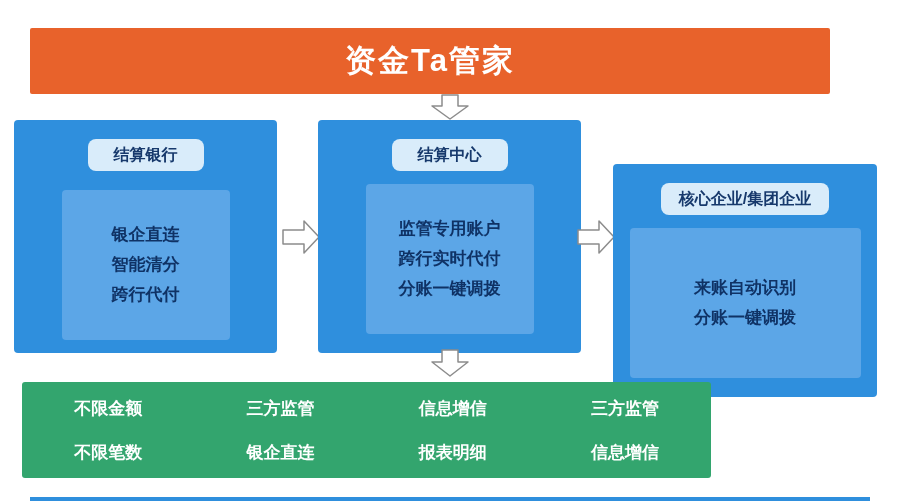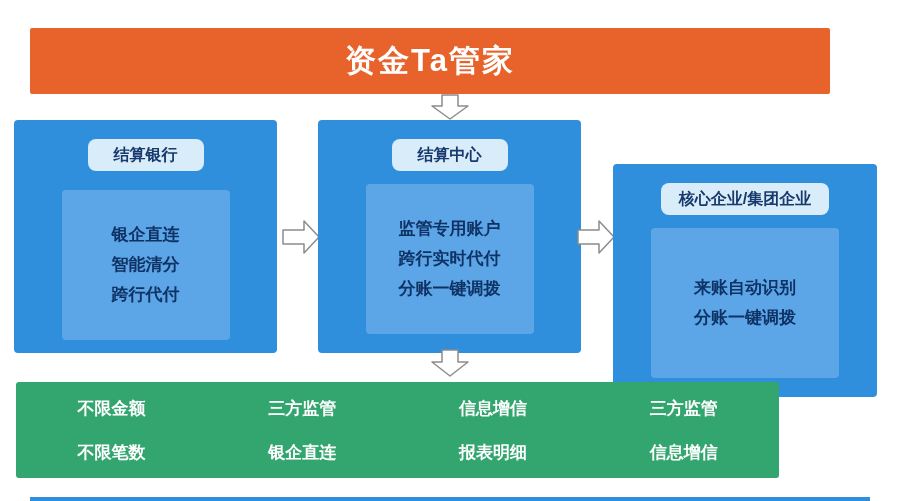--- a/index.html
+++ b/index.html
@@ -43,25 +43,25 @@
     padding:8px 26px; border-radius:8px; white-space:nowrap;
   }
   .col-3 .pill { padding:8px 18px; }
   .panel {
     margin-top:13px; width:168px; height:150px;
     background:#5CA6E7; border-radius:4px;
     display:flex; flex-direction:column; align-items:center; justify-content:center;
     color:#0F3265; font-size:17px; font-weight:600; line-height:30px;
     text-align:center;
   }
-  .col-3 .panel { width:188px; }
+  .col-3 .panel { width:231px; }
 
   
   .footer {
-    position:absolute; left:16px; top:382px; width:763px; height:96px;
+    position:absolute; left:22px; top:382px; width:689px; height:96px;
     background:#33A56E; border-radius:3px;
     display:grid; grid-template-columns:1fr 1fr 1fr 1fr; align-items:center;
   }
   .footer .cell {
     display:flex; flex-direction:column; align-items:center; gap:27px;
     color:#ffffff; font-size:17px; font-weight:bold; line-height:1;
   }
 
   
   .bottom-strip {

